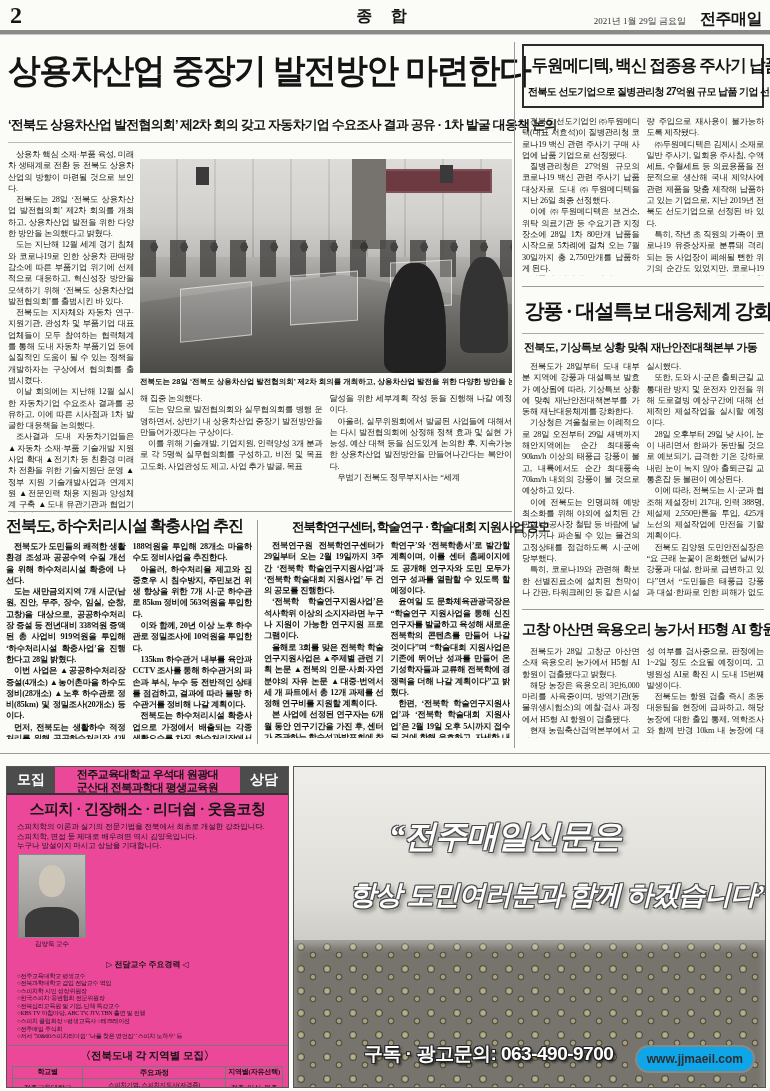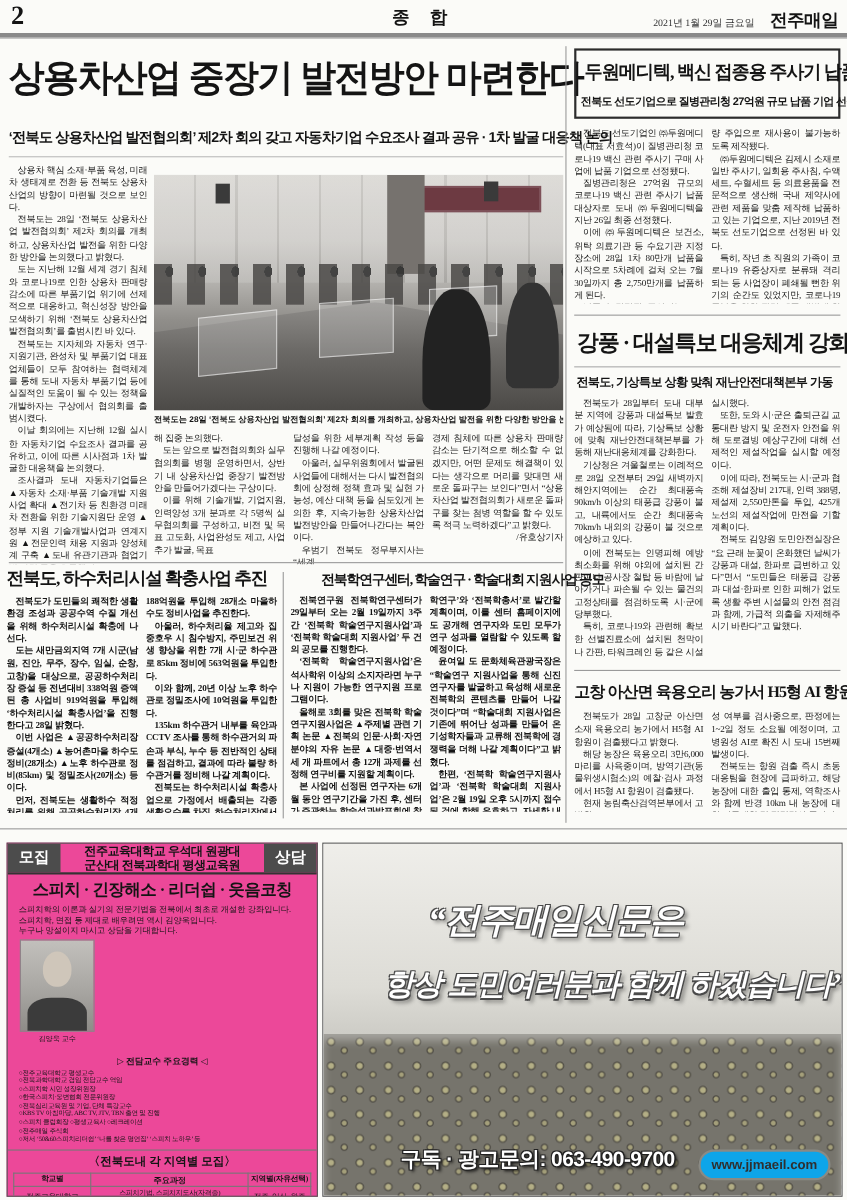--- a/index.html
+++ b/index.html
@@ -178,24 +178,20 @@
         <div class="col cont">
             <p>해 집중 논의했다.</p>
             <p>도는 앞으로 발전협의회와 실무협의회를 병행 운영하면서, 상반기 내 상용차산업 중장기 발전방안을 만들어가겠다는 구상이다.</p>
             <p>이를 위해 기술개발, 기업지원, 인력양성 3개 분과로 각 5명씩 실무협의회를 구성하고, 비전 및 목표 고도화, 사업완성도 제고, 사업 추가 발굴, 목표</p>
           </div>
         <div class="col cont">
             <p>달성을 위한 세부계획 작성 등을 진행해 나갈 예정이다.</p>
             <p>아울러, 실무위원회에서 발굴된 사업들에 대해서는 다시 발전협의회에 상정해 정책 효과 및 실현 가능성, 예산 대책 등을 심도있게 논의한 후, 지속가능한 상용차산업 발전방안을 만들어나간다는 복안이다.</p>
             <p>우범기 전북도 정무부지사는 “세계</p>
           </div>
-        <div class="col cont">
-            <p>경제 침체에 따른 상용차 판매량 감소는 단기적으로 해소할 수 없겠지만, 어떤 문제도 해결책이 있다는 생각으로 머리를 맞대면 새로운 돌파구는 보인다”면서 “상용차산업 발전협의회가 새로운 돌파구를 찾는 첨병 역할을 할 수 있도록 적극 노력하겠다”고 밝혔다.</p>
-            <p class="byline">/유호상기자</p>
-          </div>
       </div>
     </div>
   </div>
 
   <div class="vrule" style="left:514px;top:42px;height:706px;"></div>
 
   <div id="rail">
     <div class="a1-box">
       <div class="a1-title">두원메디텍, 백신 접종용 주사기 납품</div>
       <div class="a1-sub">전북도 선도기업으로 질병관리청 27억원 규모 납품 기업 선정</div>
@@ -219,20 +215,21 @@
     <div class="a2-cols cols">
       <div class="col">
           <p>전북도가 28일부터 도내 대부분 지역에 강풍과 대설특보 발효가 예상됨에 따라, 기상특보 상황에 맞춰 재난안전대책본부를 가동해 재난대응체계를 강화한다.</p>
           <p>기상청은 겨울철로는 이례적으로 28일 오전부터 29일 새벽까지 해안지역에는 순간 최대풍속 90km/h 이상의 태풍급 강풍이 불고, 내륙에서도 순간 최대풍속 70km/h 내외의 강풍이 불 것으로 예상하고 있다.</p>
           <p>이에 전북도는 인명피해 예방 최소화를 위해 야외에 설치된 간판이나 공사장 철탑 등 바람에 날아가거나 파손될 수 있는 물건의 고정상태를 점검하도록 시·군에 당부했다.</p>
           <p>특히, 코로나19와 관련해 확보한 선별진료소에 설치된 천막이나 간판, 타워크레인 등 같은 시설물이 강풍으로 피해를 입지 않도록 조치했다.</p>
         </div>
       <div class="col cont">
           <p>실시했다.</p>
           <p>또한, 도와 시·군은 출퇴근길 교통대란 방지 및 운전자 안전을 위해 도로결빙 예상구간에 대해 선제적인 제설작업을 실시할 예정이다.</p>
+          <p>28일 오후부터 29일 낮 사이, 눈이 내리면서 한파가 동반될 것으로 예보되기, 급격한 기온 강하로 내린 눈이 녹지 않아 출퇴근길 교통혼잡 등 불편이 예상된다.</p>
           <p>이에 따라, 전북도는 시·군과 협조해 제설장비 217대, 인력 388명, 제설제 2,550만톤을 투입, 425개 노선의 제설작업에 만전을 기할 계획이다.</p>
           <p>전북도 김양원 도민안전실장은 “요 근래 눈꽃이 온화했던 날씨가 강풍과 대설, 한파로 급변하고 있다”면서 “도민들은 태풍급 강풍과 대설·한파로 인한 피해가 없도록 생활 주변 시설물의 안전 점검과 함께, 가급적 외출을 자제해주시기 바란다”고 말했다.</p>
         </div>
     </div>
     <div class="rail-hr"></div>
     <div class="a3-title">고창 아산면 육용오리 농가서 H5형 AI 항원 검출</div>
     <div class="a3-cols cols">
       <div class="col">
           <p>전북도가 28일 고창군 아산면 소재 육용오리 농가에서 H5형 AI 항원이 검출됐다고 밝혔다.</p>
           <p>해당 농장은 육용오리 3만6,000마리를 사육중이며, 방역기관(동물위생시험소)의 예찰·검사 과정에서 H5형 AI 항원이 검출됐다.</p>

